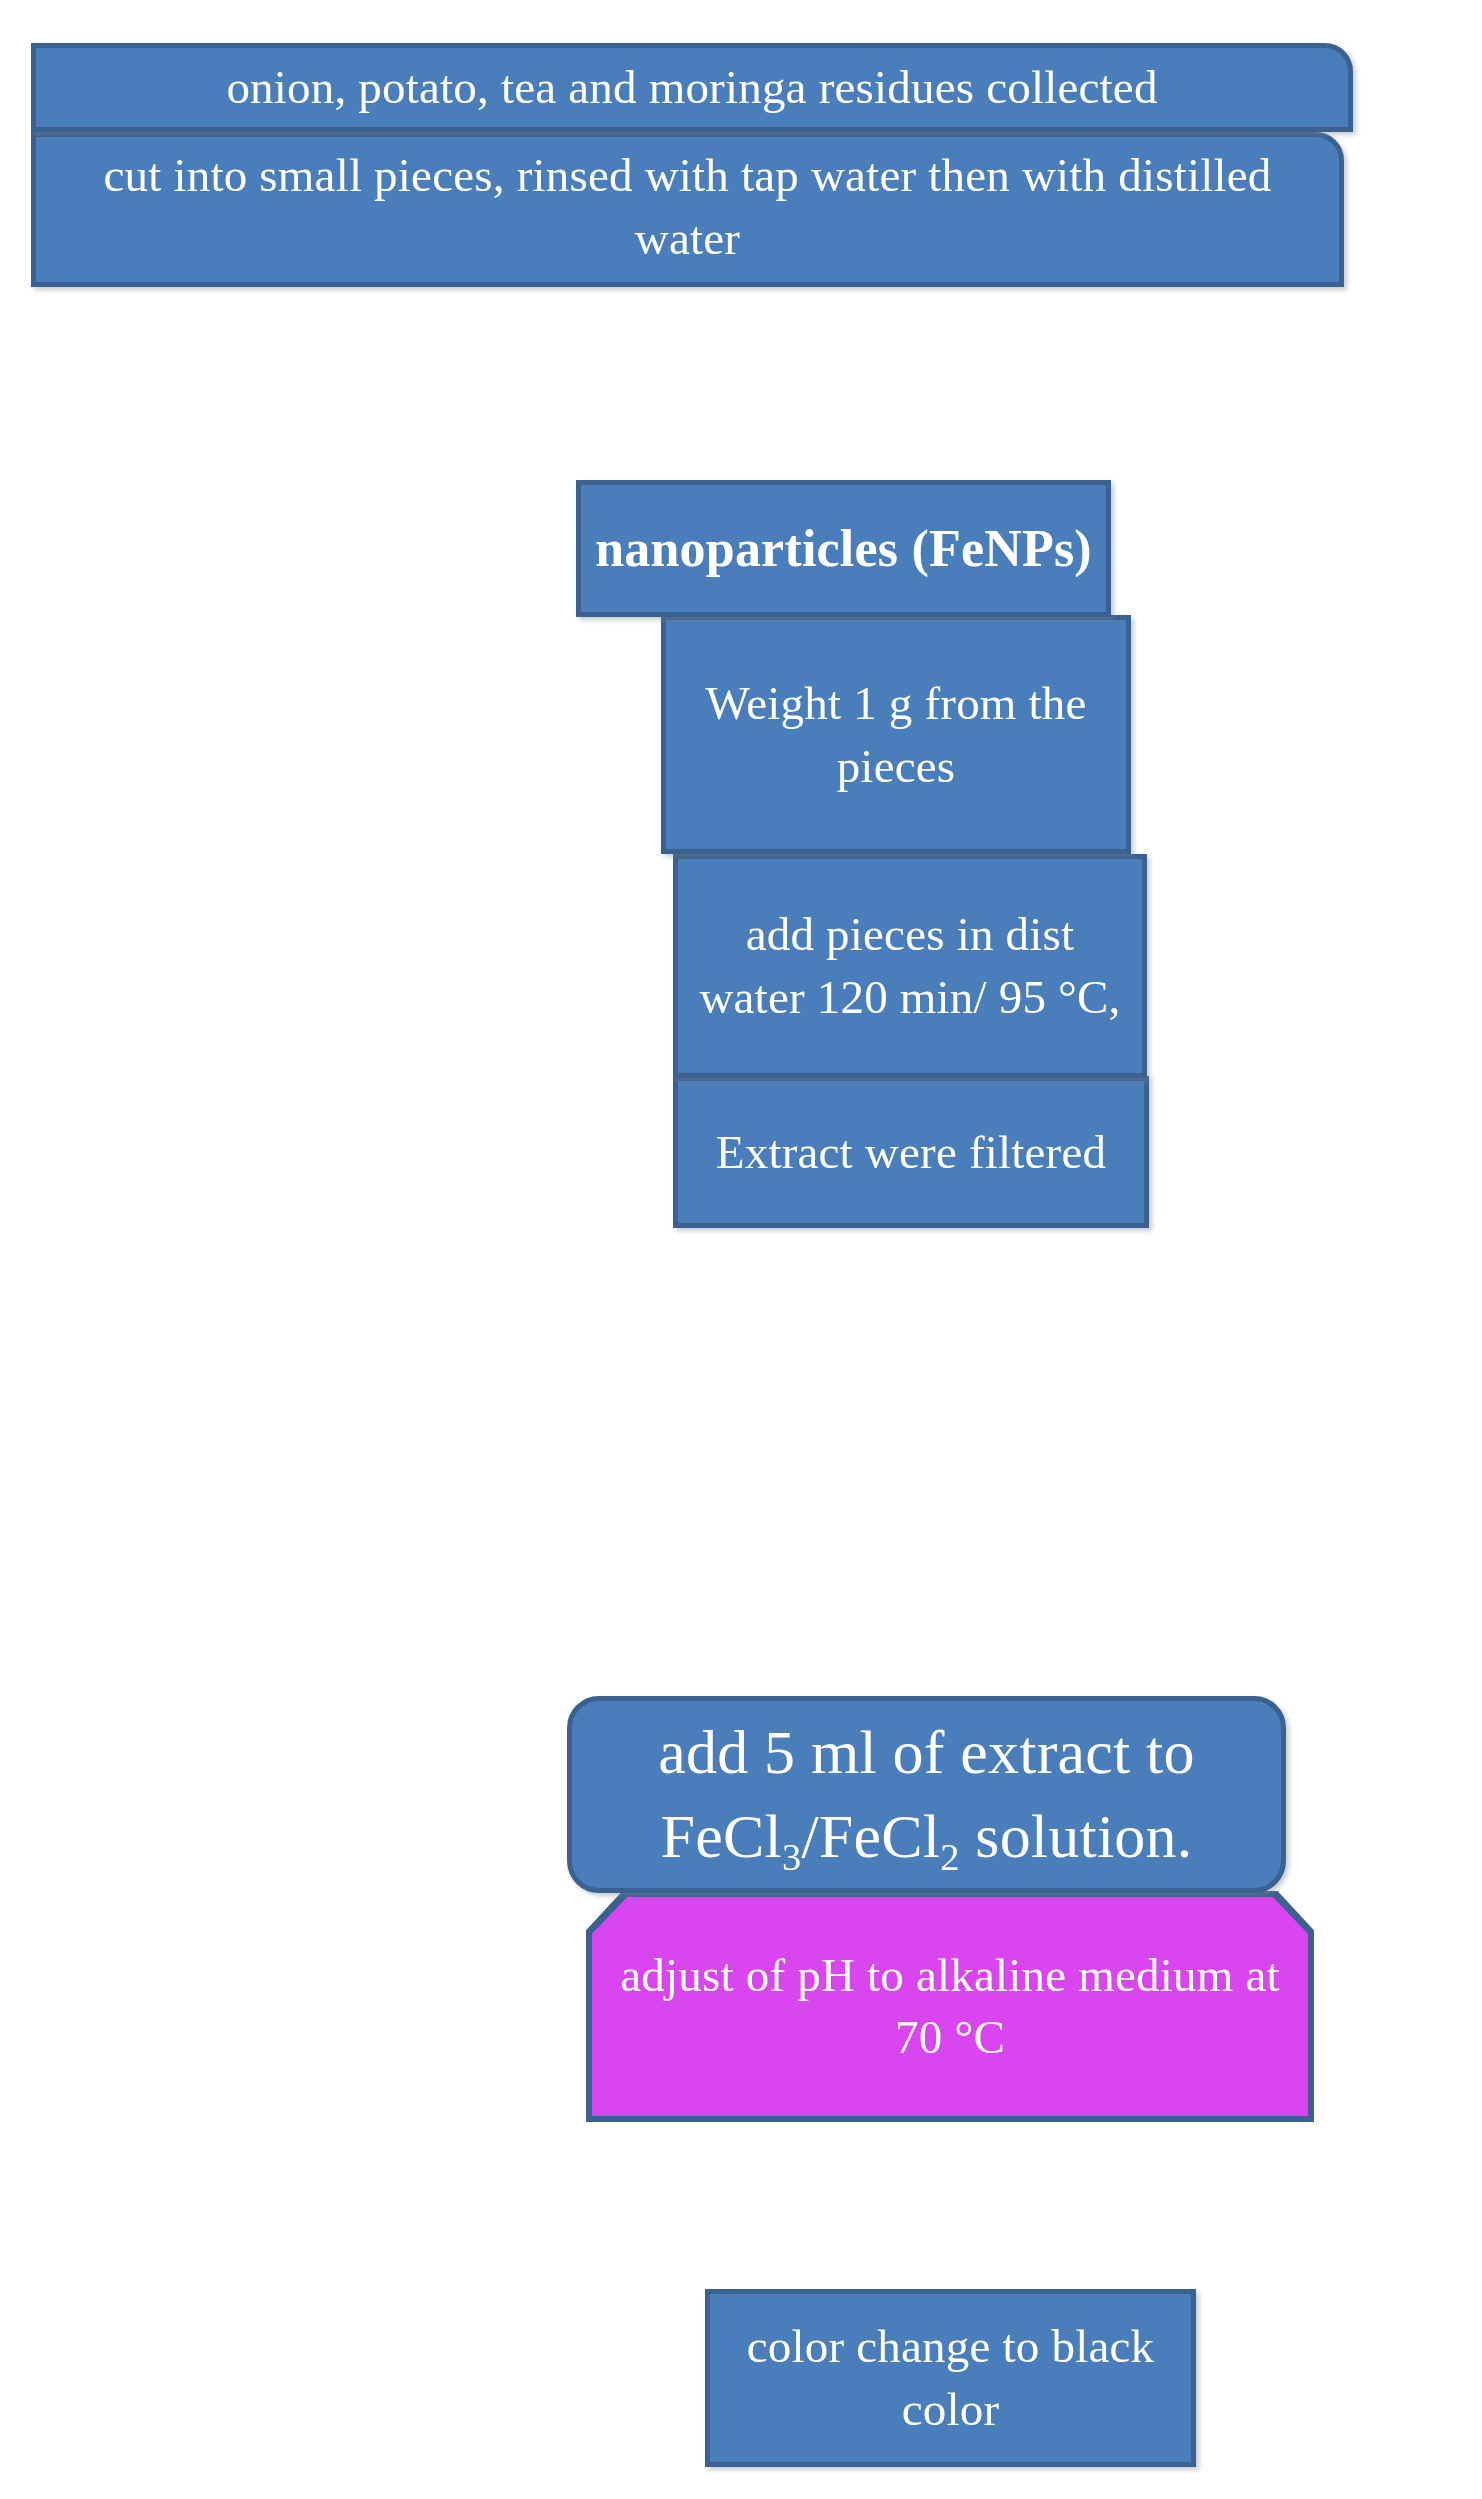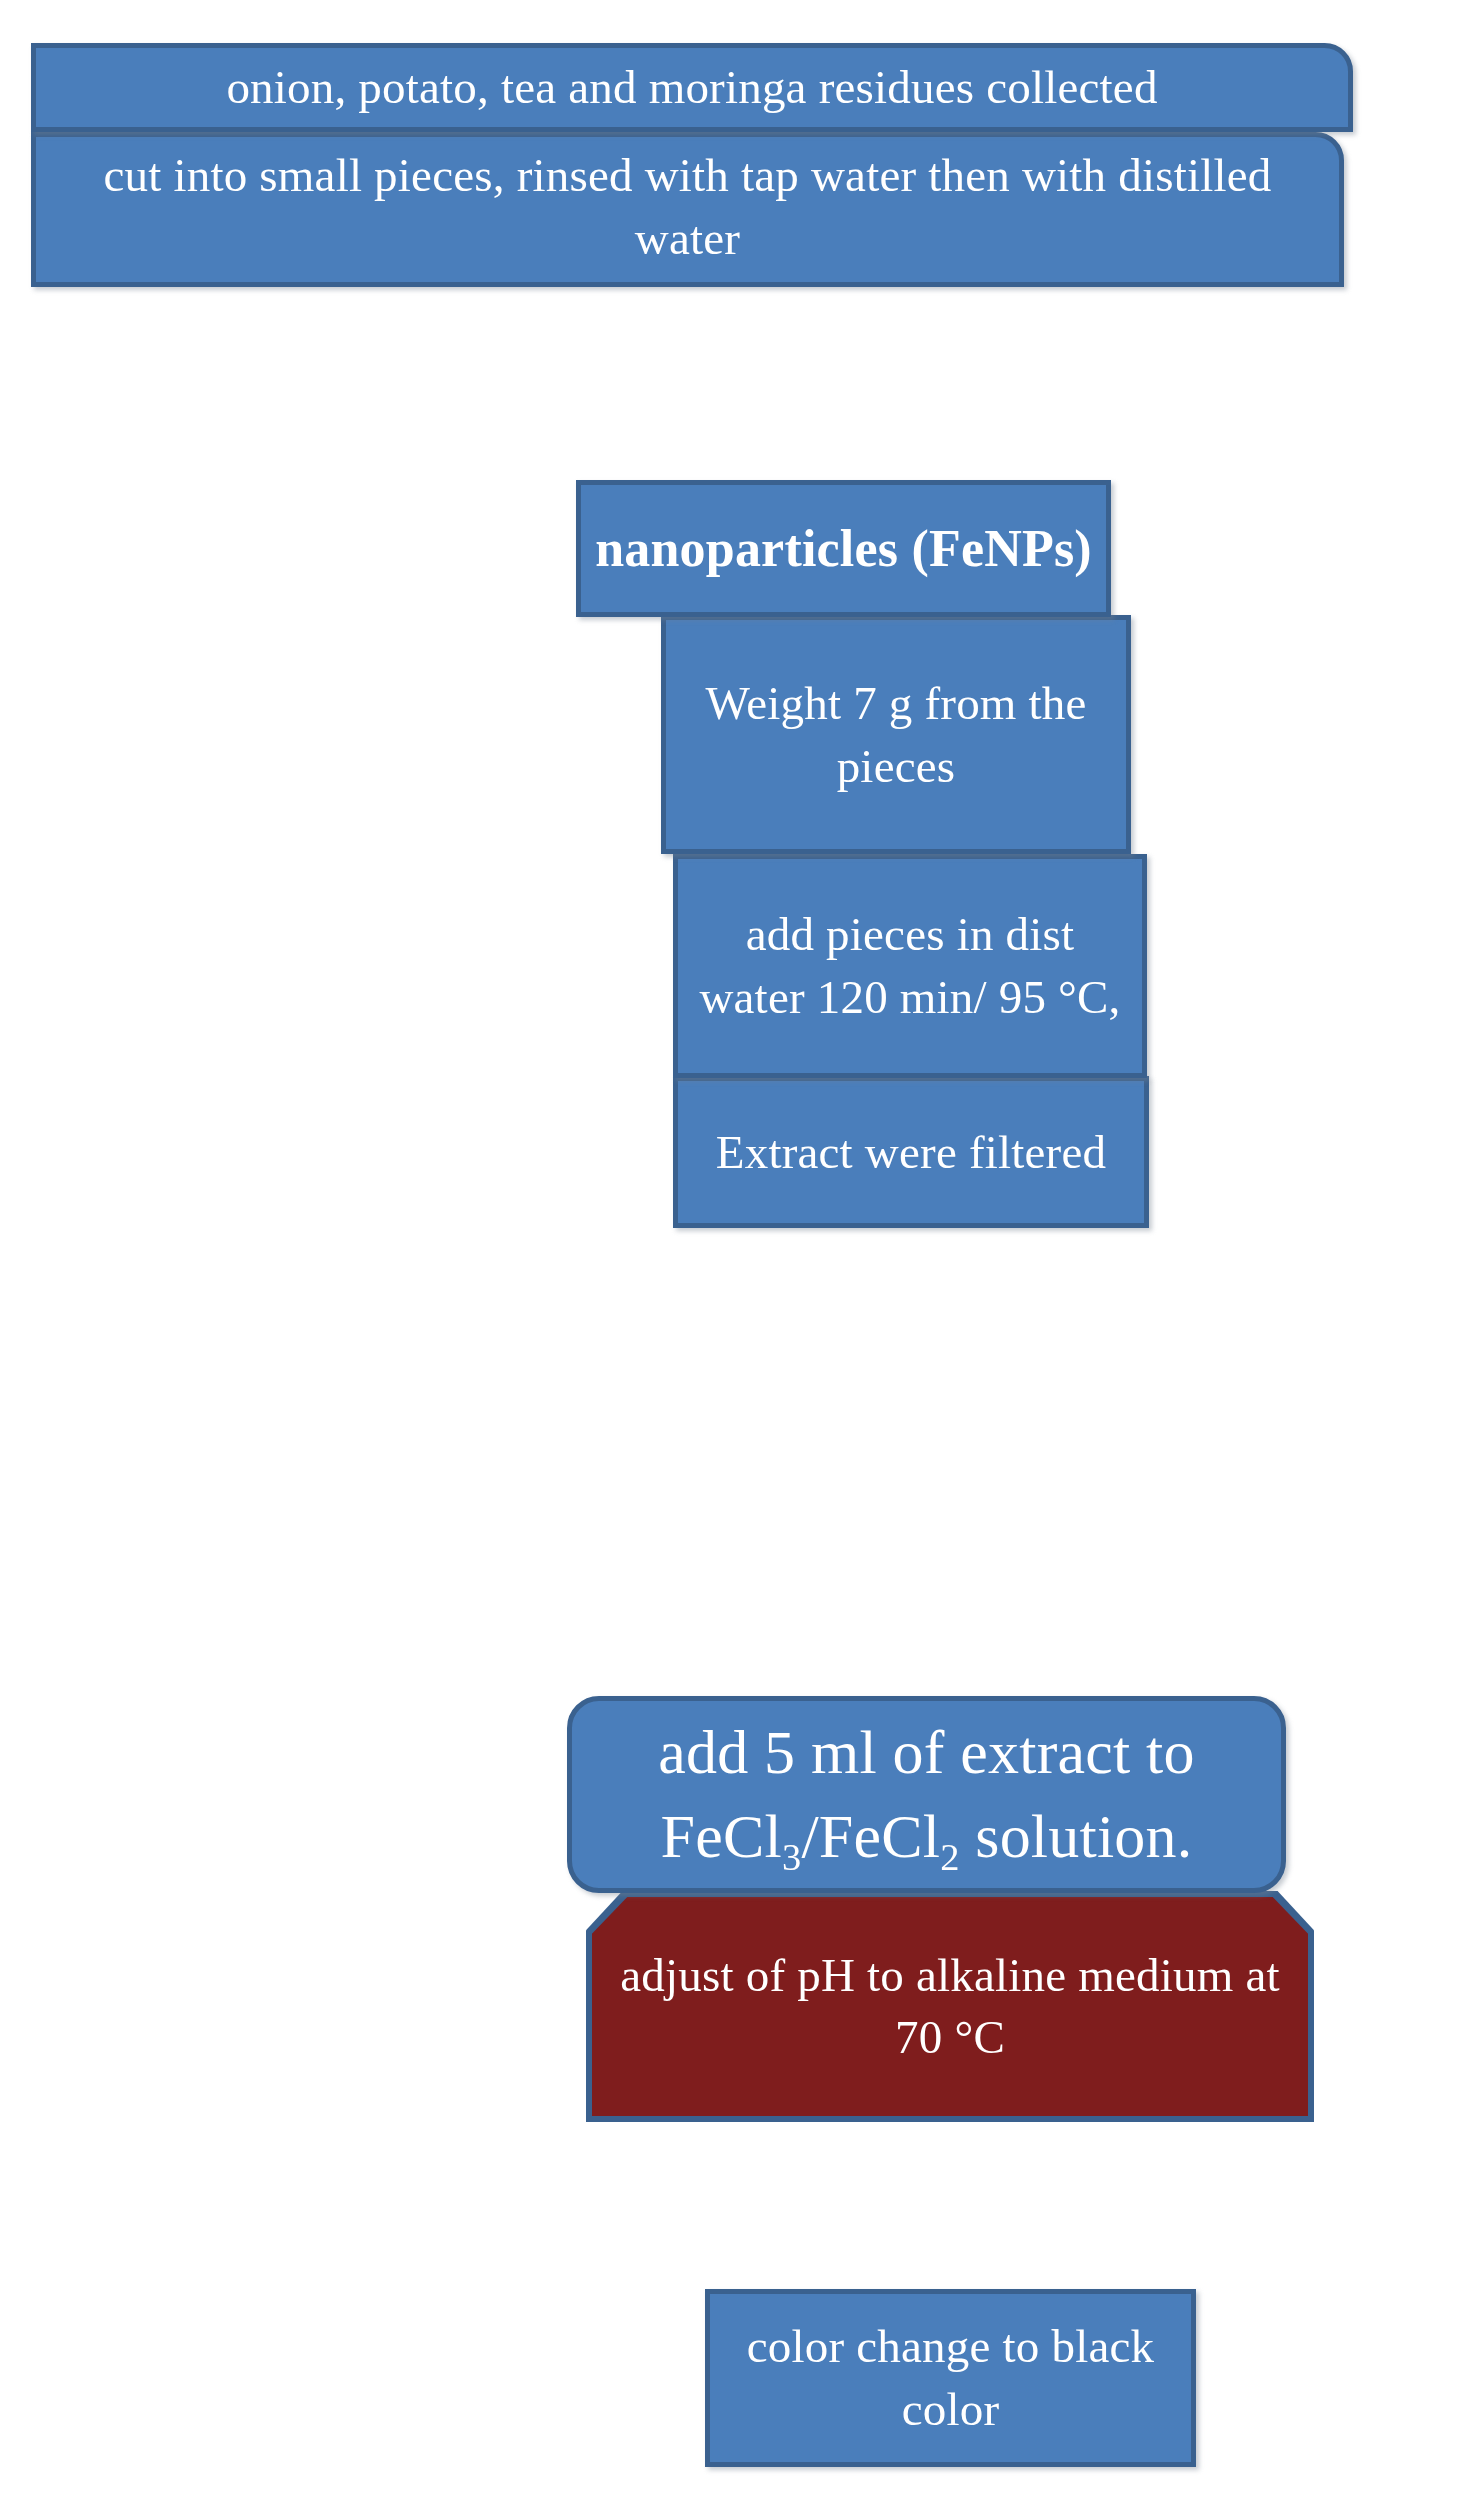--- a/index.html
+++ b/index.html
@@ -107,21 +107,21 @@
     clip-path: polygon(0 17%, 5% 0, 95% 0, 100% 17%, 100% 100%, 0 100%);
     font-size: 47px;
     padding: 0;
     z-index: 2;
   }
   #node-ph .inner {
     position: absolute;
     left: 5.7px; top: 5.7px;
     width: calc(100% - 11.4px);
     height: calc(100% - 11.4px);
-    background: #7f1d1d;
+    background: #d946ef;
     clip-path: polygon(0 17%, 5% 0, 95% 0, 100% 17%, 100% 100%, 0 100%);
     display: flex;
     align-items: center;
     justify-content: center;
   }
 
   #node-black-color {
     left: 705px; top: 2273px;
     width: 491px; height: 178px;
     font-size: 47px;
@@ -145,21 +145,21 @@
 
   <div class="node" id="node-cut-rinse">
     <span class="txt">cut into small pieces, rinsed with tap water then with distilled water</span>
   </div>
 
   <div class="node" id="node-nanoparticles">
     <span class="txt">nanoparticles (FeNPs)</span>
   </div>
 
   <div class="node" id="node-weight">
-    <span class="txt">Weight 7 g from the pieces</span>
+    <span class="txt">Weight 1 g from the pieces</span>
   </div>
 
   <div class="node" id="node-addpieces">
     <span class="txt">add pieces in dist water 120 min/ 95 °C,</span>
   </div>
 
   <div class="node" id="node-filtered">
     <span class="txt">Extract were filtered</span>
   </div>
 

